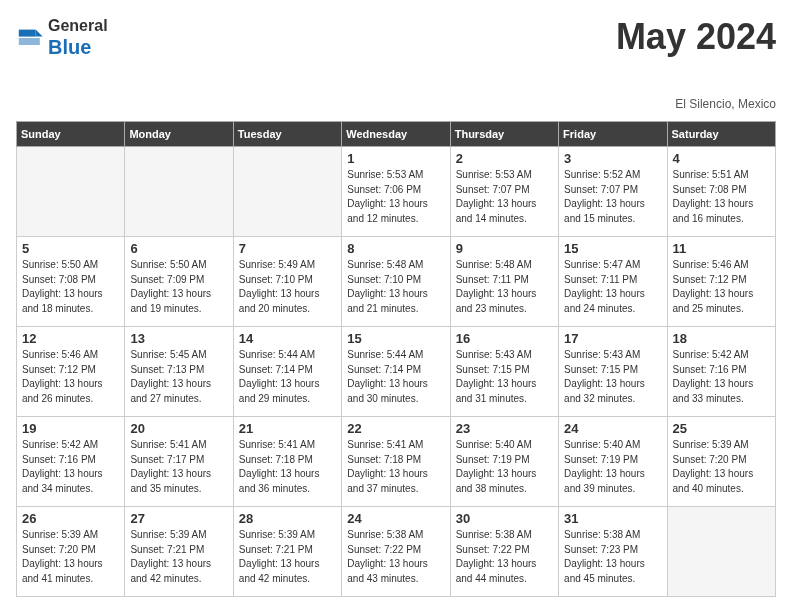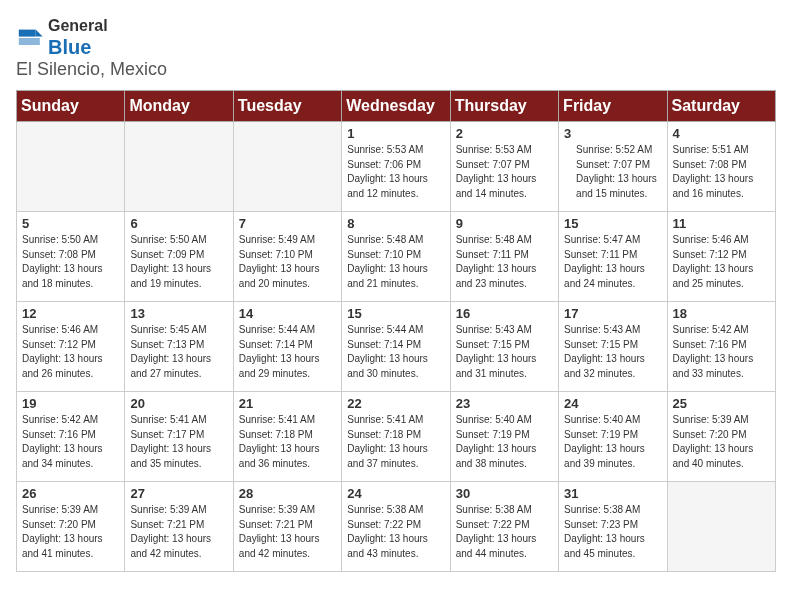--- a/index.html
+++ b/index.html
@@ -8,21 +8,20 @@
       background: #fff;
       width: 792px;
       min-height: 612px;
       padding: 16px;
     }
     .header {
       display: flex;
       justify-content: space-between;
       align-items: flex-start;
       margin-bottom: 10px;
-      flex-direction: column;
     }
     .logo {
       display: flex;
       align-items: center;
       gap: 4px;
     }
     .logo-text {
       display: flex;
       flex-direction: column;
       line-height: 1.1;
@@ -33,32 +32,33 @@
     }
     .title-block {
       text-align: right;
     }
     .month-title {
       font-size: 36px;
       font-weight: bold;
       color: #333;
     }
     .location-title {
-      font-size: 18px;
+      font-size: 12px;
       color: #555;
+      margin-top: 39px;
     }
     table {
       width: 100%;
       border-collapse: collapse;
       table-layout: fixed;
     }
     th {
-      background-color: #7f1d1d;
+      background-color: #404040;
       color: #fff;
-      font-size: 16px;
+      font-size: 11px;
       font-weight: bold;
       padding: 6px 4px;
       text-align: left;
       border: 1px solid #aaa;
     }
     td {
       border: 1px solid #ccc;
       vertical-align: top;
       padding: 4px 5px;
       font-size: 10px;
@@ -94,20 +94,21 @@
       <polygon points="28,8 38,18 28,18" fill="#1a6eb5"></polygon>
       <rect x="4" y="8" width="24" height="10" fill="#1a6eb5"></rect>
       <rect x="4" y="20" width="30" height="10" fill="#1a6eb5" opacity="0.5"></rect>
     </svg>
     <div class="logo-text">
       <span style="font-size:16px;font-weight:bold;color:#333;line-height:1.2;">General</span>
       <span style="font-size:20px;font-weight:bold;color:#1a6eb5;line-height:1.2;">Blue</span>
     </div>
   </div>
   <div class="title-block">
+    <div class="month-title">May 2024</div>
     <div class="location-title">El Silencio, Mexico</div>
   </div>
 </div>
 
 <table>
   <thead>
     <tr>
     <th>Sunday</th>
         <th>Monday</th>
         <th>Tuesday</th>
@@ -131,21 +132,21 @@
         </td>
         <td>
           <span class="day-num">2</span>
           <div class="day-info" style="white-space: pre-line;">Sunrise: 5:53 AM
 Sunset: 7:07 PM
 Daylight: 13 hours
 and 14 minutes.</div>
         </td>
         <td>
           <span class="day-num">3</span>
-          <div class="day-info" style="white-space: pre-line; margin-left: 12px;">Sunrise: 5:52 AM
+          <div class="day-info" style="white-space: pre-line;">Sunrise: 5:52 AM
 Sunset: 7:07 PM
 Daylight: 13 hours
 and 15 minutes.</div>
         </td>
         <td>
           <span class="day-num">4</span>
           <div class="day-info" style="white-space: pre-line;">Sunrise: 5:51 AM
 Sunset: 7:08 PM
 Daylight: 13 hours
 and 16 minutes.</div>

